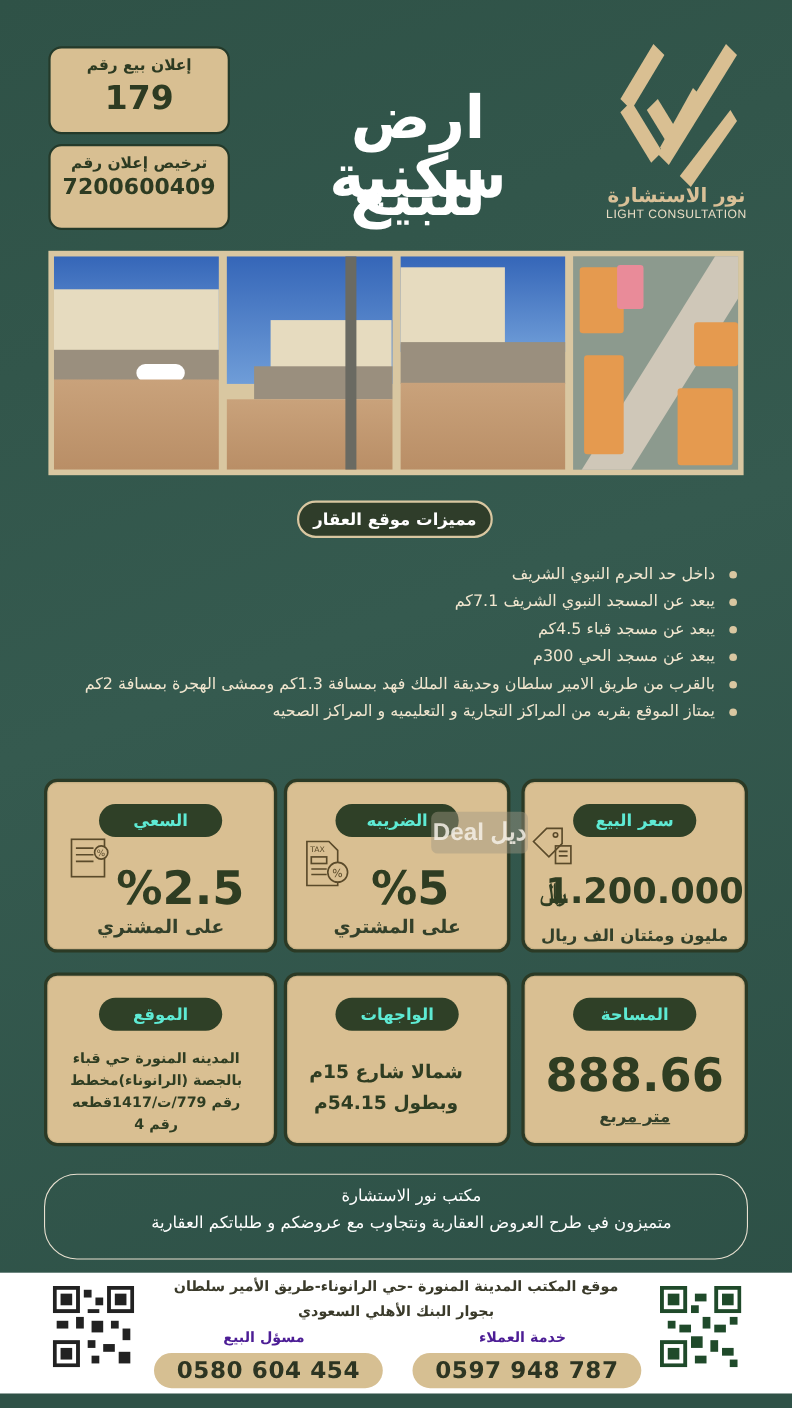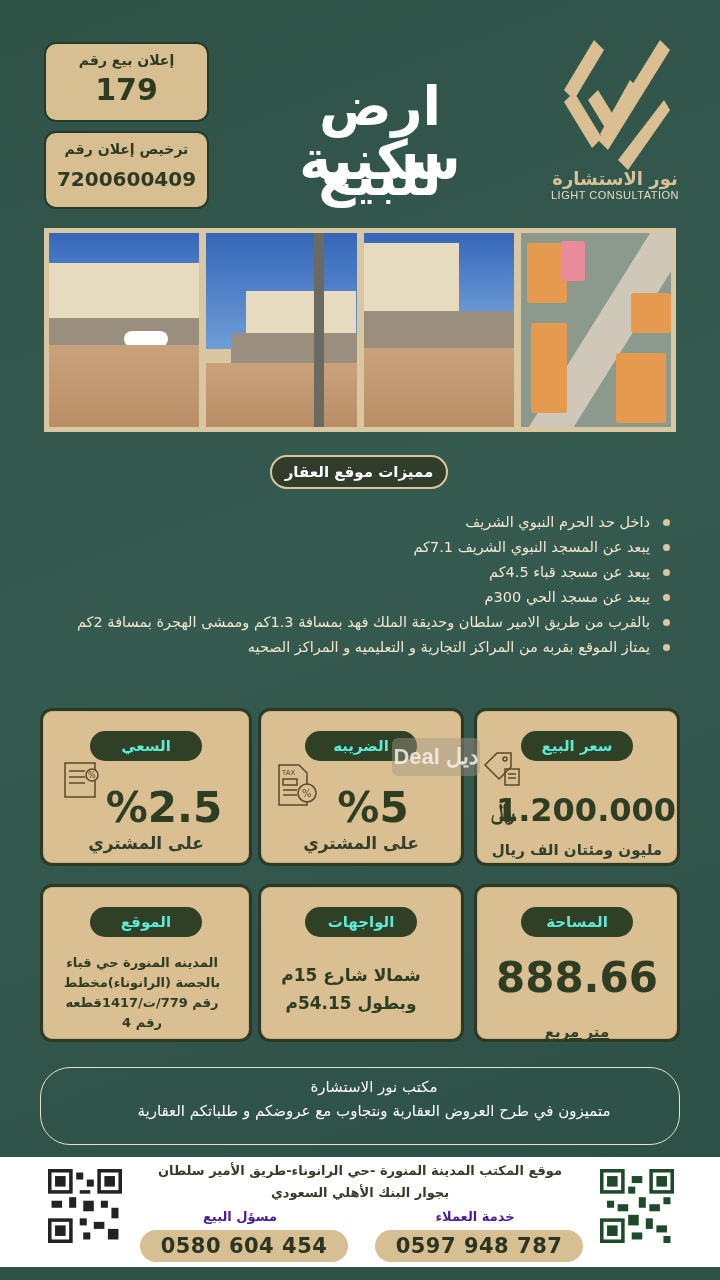--- a/index.html
+++ b/index.html
@@ -16,21 +16,21 @@
     .ad-box {
       position: absolute; left: 44px; width: 165px;
       background: #d8bf92; border: 2px solid #243a2a; border-radius: 12px;
       text-align: center; color: #2d3b22;
     }
     .ad-box .lbl { font-size: 14px; font-weight: bold; margin-top: 8px; }
     .ad-box .num { font-weight: bold; }
     #ad-num-box { top: 42px; height: 80px; }
     #ad-num-box .num { font-size: 30px; margin-top: 4px; }
     #lic-box { top: 131px; height: 78px; }
-    #lic-box .num { font-size: 20px; margin-top: 10px; }
+    #lic-box .num { font-size: 20px; }
 
     .title {
       position: absolute; left: 230px; width: 300px; text-align: center;
       font-weight: bold; color: #fff; line-height: 1;
     }
     #title-1 { top: 80px; font-size: 54px; }
     #title-2 { top: 150px; font-size: 54px; }
 
     #logo { position: absolute; left: 545px; top: 40px; width: 140px; height: 180px; text-align: center; }
     #logo svg { display: block; margin: 0 auto; }
@@ -87,21 +87,21 @@
     #card-tax { left: 258px; top: 708px; }
     #card-tax .big { top: 72px; font-size: 42px; padding-left: 24px; }
     #card-tax .sub { top: 122px; }
 
     #card-comm { left: 40px; top: 708px; width: 212px; }
     #card-comm .big { top: 72px; font-size: 42px; padding-left: 36px; }
     #card-comm .sub { top: 122px; }
 
     #card-area { left: 474px; top: 884px; }
     #card-area .big { top: 66px; font-size: 42px; }
-    #card-area .sub { top: 136px; font-size: 15px; text-decoration: underline; }
+    #card-area .sub { top: 119px; font-size: 15px; text-decoration: underline; }
 
     #card-facades { left: 258px; top: 884px; }
     #card-facades .txt { position: absolute; left: 0; right: 20px; top: 74px; font-size: 17px; font-weight: bold; line-height: 28px; direction: rtl; text-align: center; color: #2f3d22; }
 
     #card-location { left: 40px; top: 884px; width: 212px; }
     #card-location .txt { position: absolute; left: 8px; right: 16px; top: 66px; font-size: 13px; font-weight: bold; line-height: 20px; direction: rtl; text-align: center; color: #2f3d22; }
 
     .icon-svg { position: absolute; }
 
     

